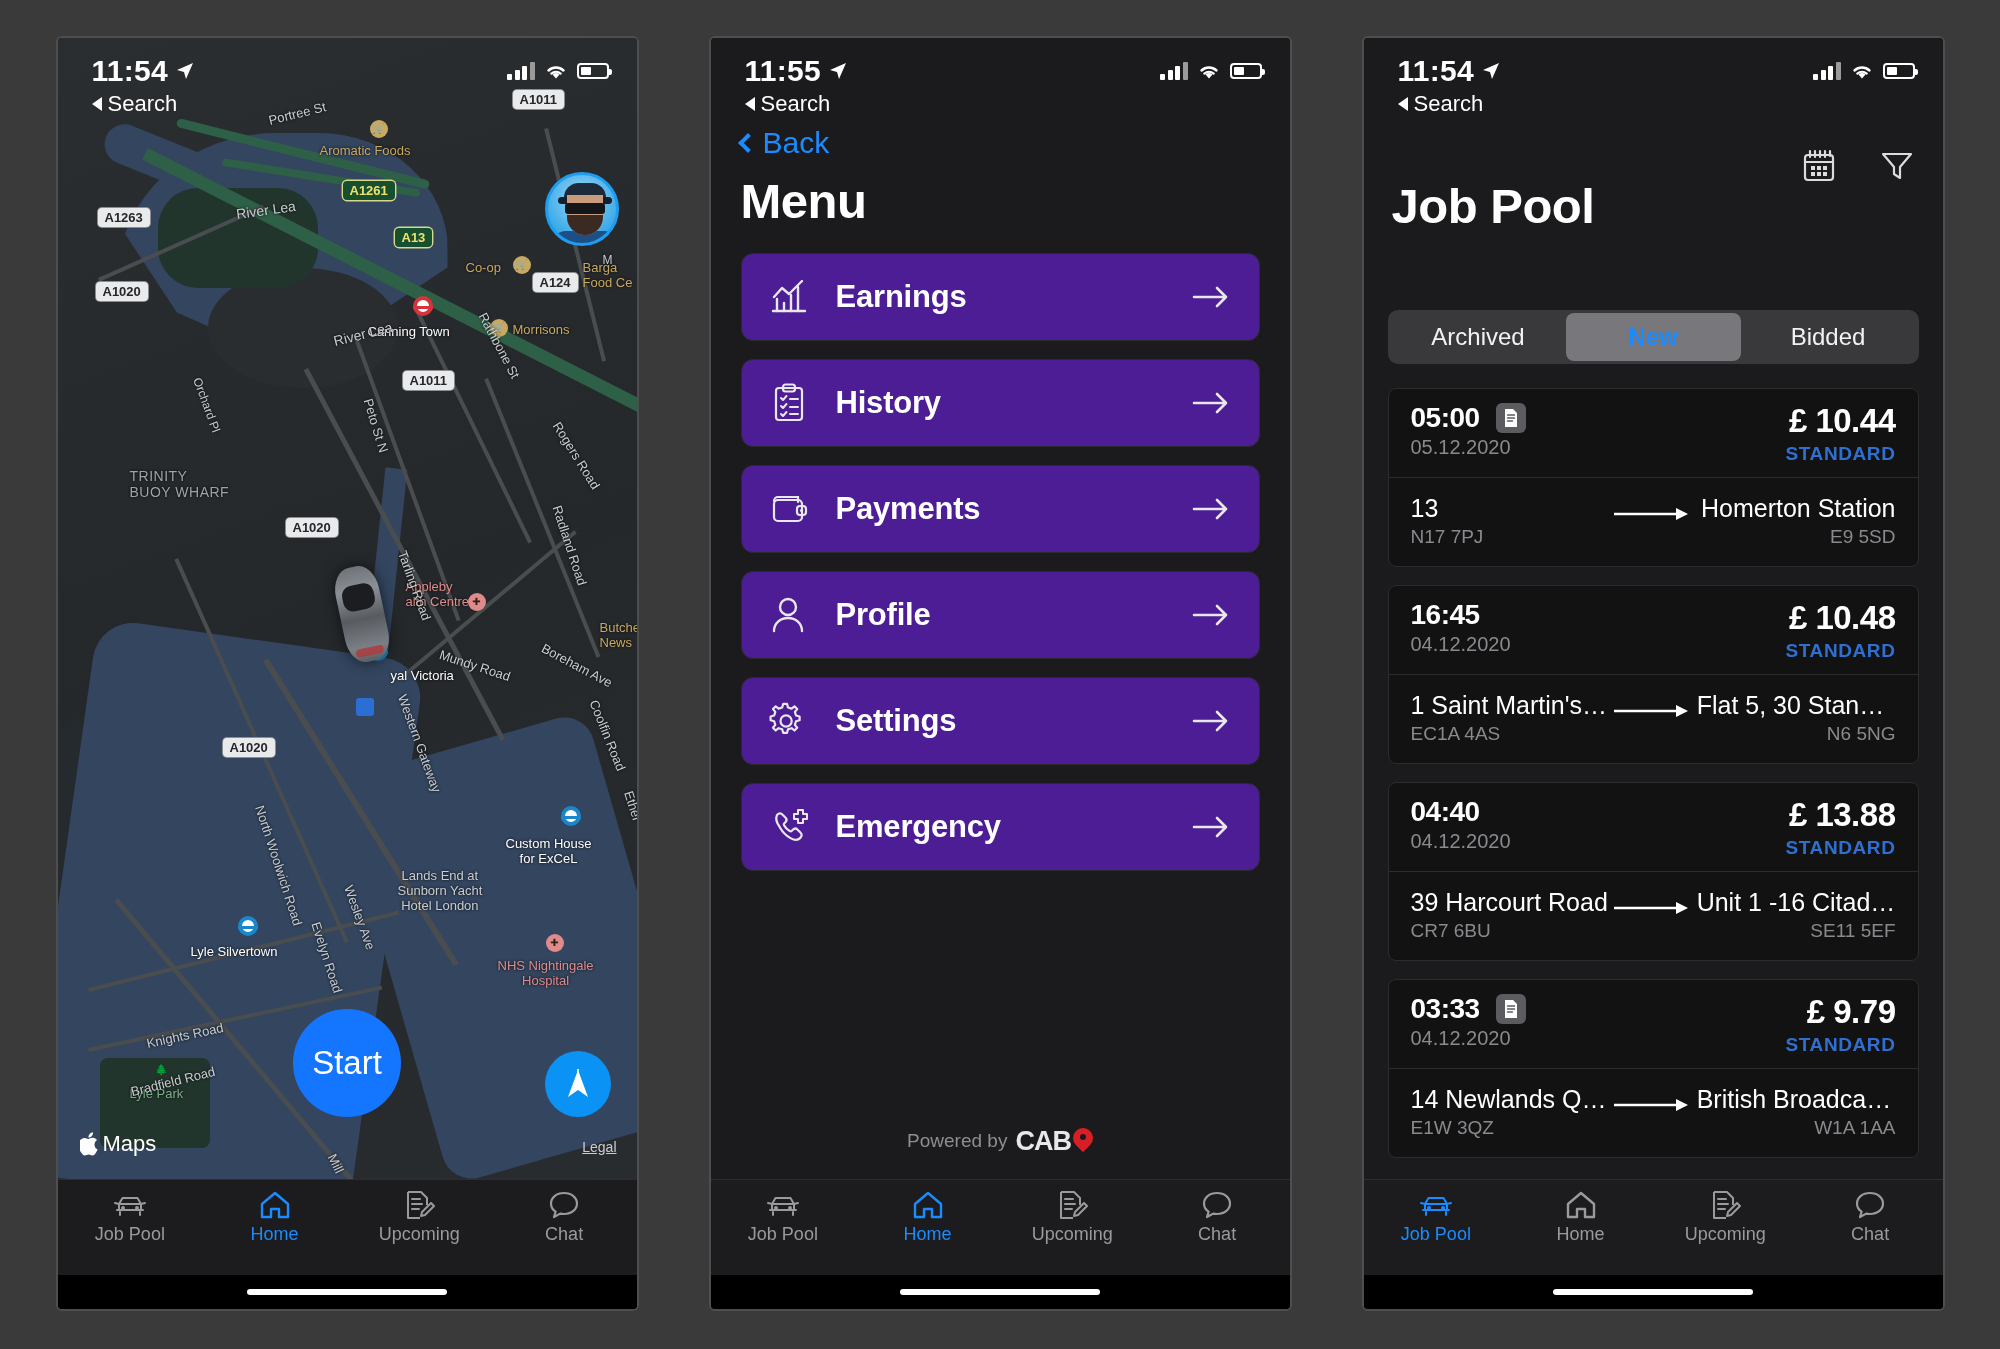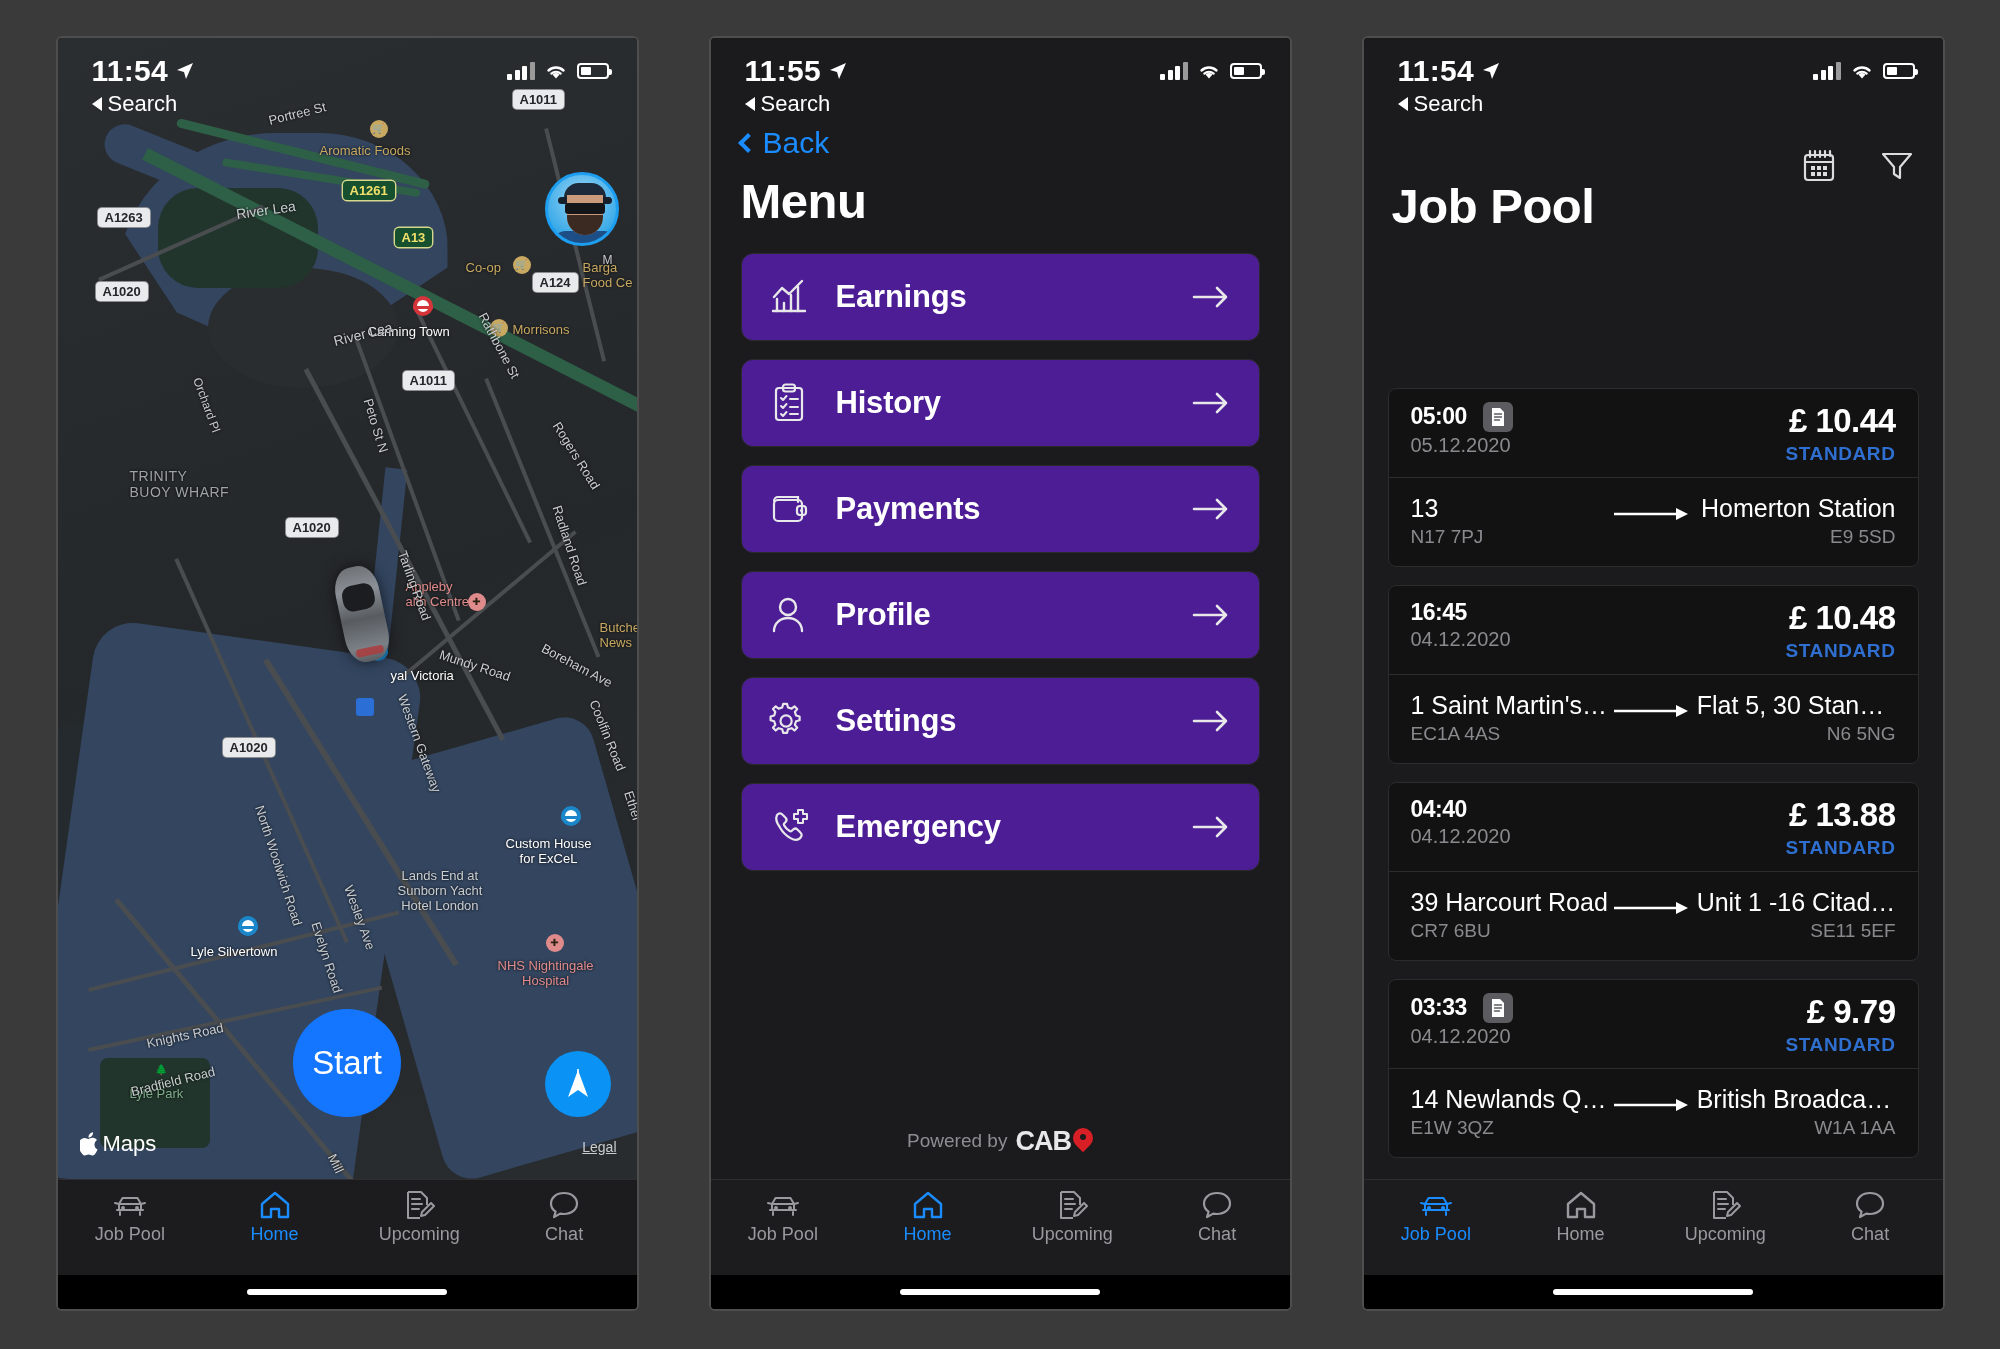--- a/index.html
+++ b/index.html
@@ -199,21 +199,21 @@
     flex:1; display:flex; align-items:center; justify-content:center;
     font-size:24px; color:#f2f2f4; border-radius:8px; cursor:pointer;
     background:none; border:none; font-family:inherit;
   }
   .seg.active { background:#77777c; color:#1a8cff; font-weight:bold; }
   .cards { position:absolute; top:350px; left:24px; right:24px; display:flex; flex-direction:column; gap:18px;}
   .card { background:#121213; border:1px solid #2c2c2e; border-radius:8px; overflow:hidden; cursor:pointer;}
   .card-top { padding:13px 22px 12px 22px; display:flex; justify-content:space-between; align-items:flex-start;}
   .ct-left { display:flex; flex-direction:column; }
   .ct-row { display:flex; align-items:center; gap:16px; }
-  .ct-time { font-size:23px; font-weight:bold; color:#fff; letter-spacing:-0.5px;}
+  .ct-time { font-size:28px; font-weight:bold; color:#fff; letter-spacing:-0.5px;}
   .doc-badge {
     width:30px; height:30px; border-radius:6px; background:#5b5b60;
     display:flex; align-items:center; justify-content:center;
   }
   .ct-date { font-size:20px; color:#8a8a8e; margin-top:2px;}
   .ct-right { display:flex; flex-direction:column; align-items:flex-end;}
   .ct-price { font-size:33px; font-weight:bold; color:#fff; letter-spacing:-0.5px;}
   .ct-tag { font-size:19px; font-weight:bold; color:#2f6fd0; letter-spacing:0.6px; margin-top:3px;}
   .card-sep { height:1px; background:#2c2c2e; }
   .card-bot { padding:16px 22px 18px 22px; display:flex; align-items:center; }
@@ -628,20 +628,25 @@
           </button>
           <button>
             <svg width="36" height="36" viewBox="0 0 36 36">
                 <path d="M4 6h28L21 19v11l-6-4V19z" stroke="#dcdcdf" stroke-width="2.2" fill="none" stroke-linejoin="round"></path>
               </svg>
           </button>
         </div>
 
         <div class="jp-title">Job Pool</div>
 
+        <div class="segmented">
+          <button class="seg">Archived</button>
+          <button class="seg active">New</button>
+          <button class="seg">Bidded</button>
+        </div>
 
         <div class="cards">
 
           <div class="card">
             <div class="card-top">
               <div class="ct-left">
                 <div class="ct-row">
                   <span class="ct-time">05:00</span>
                   <span class="doc-badge">
                     <svg width="18" height="20" viewBox="0 0 18 20">

